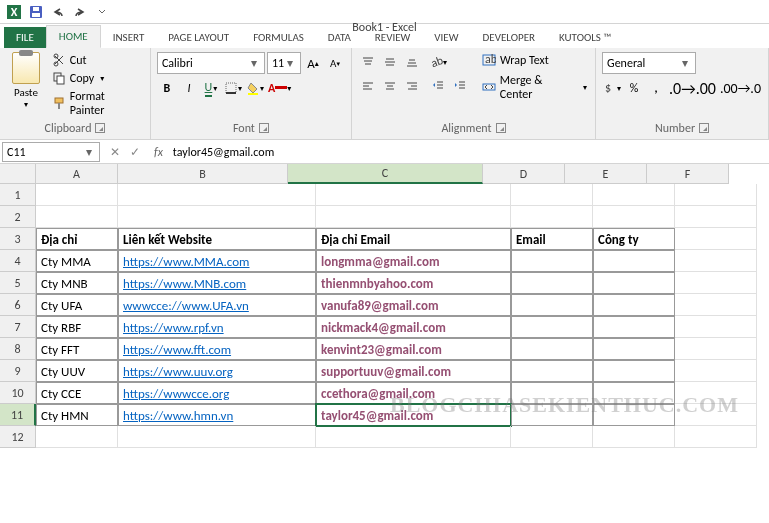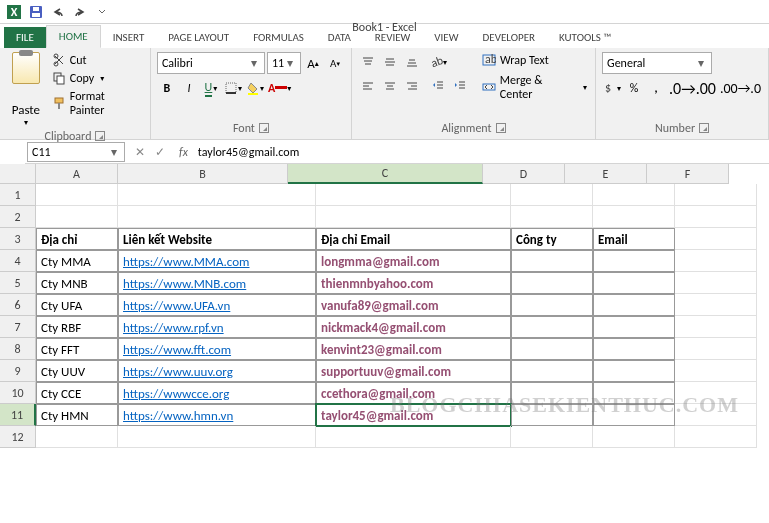--- a/index.html
+++ b/index.html
@@ -28,21 +28,21 @@
 .combo.font { width:108px; }
 .combo.size { width:34px; }
 .dd { width:12px; text-align:center; color:#666; cursor:pointer; }
 .rbtn { min-width:20px; height:20px; display:flex; align-items:center; justify-content:center; cursor:pointer; border:1px solid transparent; }
 .bold { font-weight:bold; }
 .italic { font-style:italic; }
 .underline { text-decoration:underline; color:#217346; border-bottom:2px solid #217346; padding-bottom:1px; position:relative; }
 .align-col { display:flex; flex-direction:column; gap:4px; }
 .wrap-merge { display:flex; flex-direction:column; gap:4px; font-size:11px; margin-left:6px; }
 .num-col { display:flex; flex-direction:column; gap:4px; }
-.fbar { height:24px; border-bottom:1px solid #d4d4d4; display:flex; align-items:center;margin-left:25px; }
+.fbar { height:24px; border-bottom:1px solid #d4d4d4; display:flex; align-items:center; }
 .namebox { width:98px; border:1px solid #ababab; margin:2px; height:20px; display:flex; align-items:center; padding:0 4px; font-size:12px; background:#fff; }
 .fx-btns { display:flex; gap:2px; padding:0 4px; color:#888; }
 .fx-btn { width:18px; text-align:center; cursor:pointer; }
 .fx { font-style:italic; margin:0 6px; color:#666; }
 .formula-input { flex:1; padding:0 4px; font-size:12px; border:none; outline:none; height:20px; }
 .grid { display:flex; position:relative; }
 .rowhdrs { display:flex; flex-direction:column; }
 .corner { width:36px; height:20px; background:#f0f0f0; border-right:1px solid #ccc; border-bottom:1px solid #ccc; }
 .rh { width:36px; height:22px; background:#f0f0f0; border-right:1px solid #ccc; border-bottom:1px solid #ccc; display:flex; align-items:center; justify-content:center; font-size:12px; color:#444; }
 .rh.sel { background:#d3e5c8; border-right:2px solid #217346; }
@@ -107,21 +107,21 @@
   <div class="tab">VIEW</div>
   <div class="tab">DEVELOPER</div>
   <div class="tab">KUTOOLS ™</div>
 </div>
 
 <div class="ribbon">
   <div class="group">
     <div class="group-body">
       <div class="paste-big">
         <div class="paste-icon"></div>
-        <span style="font-size:13px;margin-top:18px">Paste</span>
+        <span style="font-size:11px;margin-top:2px">Paste</span>
         <span style="font-size:8px">▾</span>
       </div>
       <div class="clip-col">
         <div class="clip-row">
             <svg width="14" height="14">
               <path d="M3 3 L11 11 M3 11 L11 3" stroke="#444"></path>
               <circle cx="4" cy="11" r="2" fill="none" stroke="#444"></circle>
               <circle cx="4" cy="3" r="2" fill="none" stroke="#444"></circle>
             </svg>
             <span>Cut</span>
@@ -291,21 +291,21 @@
     </div>
     <div class="group-label">
         <span>Alignment</span>
         <span class="dialog-launcher"></span>
       </div>
   </div>
 
   <div class="group">
     <div class="group-body">
         <div class="num-col">
-      <div class="combo" style="width:110px">
+      <div class="combo" style="width:94px">
             <span>General</span>
             <span class="dd" style="margin-left:auto">▾</span>
           </div>
       <div class="font-row">
         <div class="rbtn">
               <svg width="14" height="14">
                 <text x="2" y="11" font-size="11" fill="#444">$</text>
               </svg>
               <span style="font-size:8px">▾</span>
             </div>
@@ -375,43 +375,43 @@
           <div class="cell cB"></div>
           <div class="cell cC"></div>
           <div class="cell cD"></div>
           <div class="cell cE"></div>
           <div class="cell cF"></div>
         </div>
         <div class="row">
           <div class="cell cA hdr">Địa chỉ</div>
           <div class="cell cB hdr">Liên kết Website</div>
           <div class="cell cC hdr">Địa chỉ Email</div>
+          <div class="cell cE hdr">Email</div>
           <div class="cell cD hdr">Công ty</div>
-          <div class="cell cE hdr">Email</div>
           <div class="cell cF"></div>
         </div>
         <div class="row">
           <div class="cell cA bord">Cty MMA</div>
           <div class="cell cB bord link">https://www.MMA.com</div>
           <div class="cell cC bord elink">longmma@gmail.com</div>
           <div class="cell cD bord"></div>
           <div class="cell cE bord"></div>
           <div class="cell cF"></div>
         </div>
         <div class="row">
           <div class="cell cA bord">Cty MNB</div>
           <div class="cell cB bord link">https://www.MNB.com</div>
           <div class="cell cC bord elink">thienmnbyahoo.com</div>
           <div class="cell cD bord"></div>
           <div class="cell cE bord"></div>
           <div class="cell cF"></div>
         </div>
         <div class="row">
           <div class="cell cA bord">Cty UFA</div>
-          <div class="cell cB bord link">https://www.UFA.vn</div>
+          <div class="cell cB bord link">wwwcce://www.UFA.vn</div>
           <div class="cell cC bord elink">vanufa89@gmail.com</div>
           <div class="cell cD bord"></div>
           <div class="cell cE bord"></div>
           <div class="cell cF"></div>
         </div>
         <div class="row">
           <div class="cell cA bord">Cty RBF</div>
           <div class="cell cB bord link">https://www.rpf.vn</div>
           <div class="cell cC bord elink">nickmack4@gmail.com</div>
           <div class="cell cD bord"></div>

